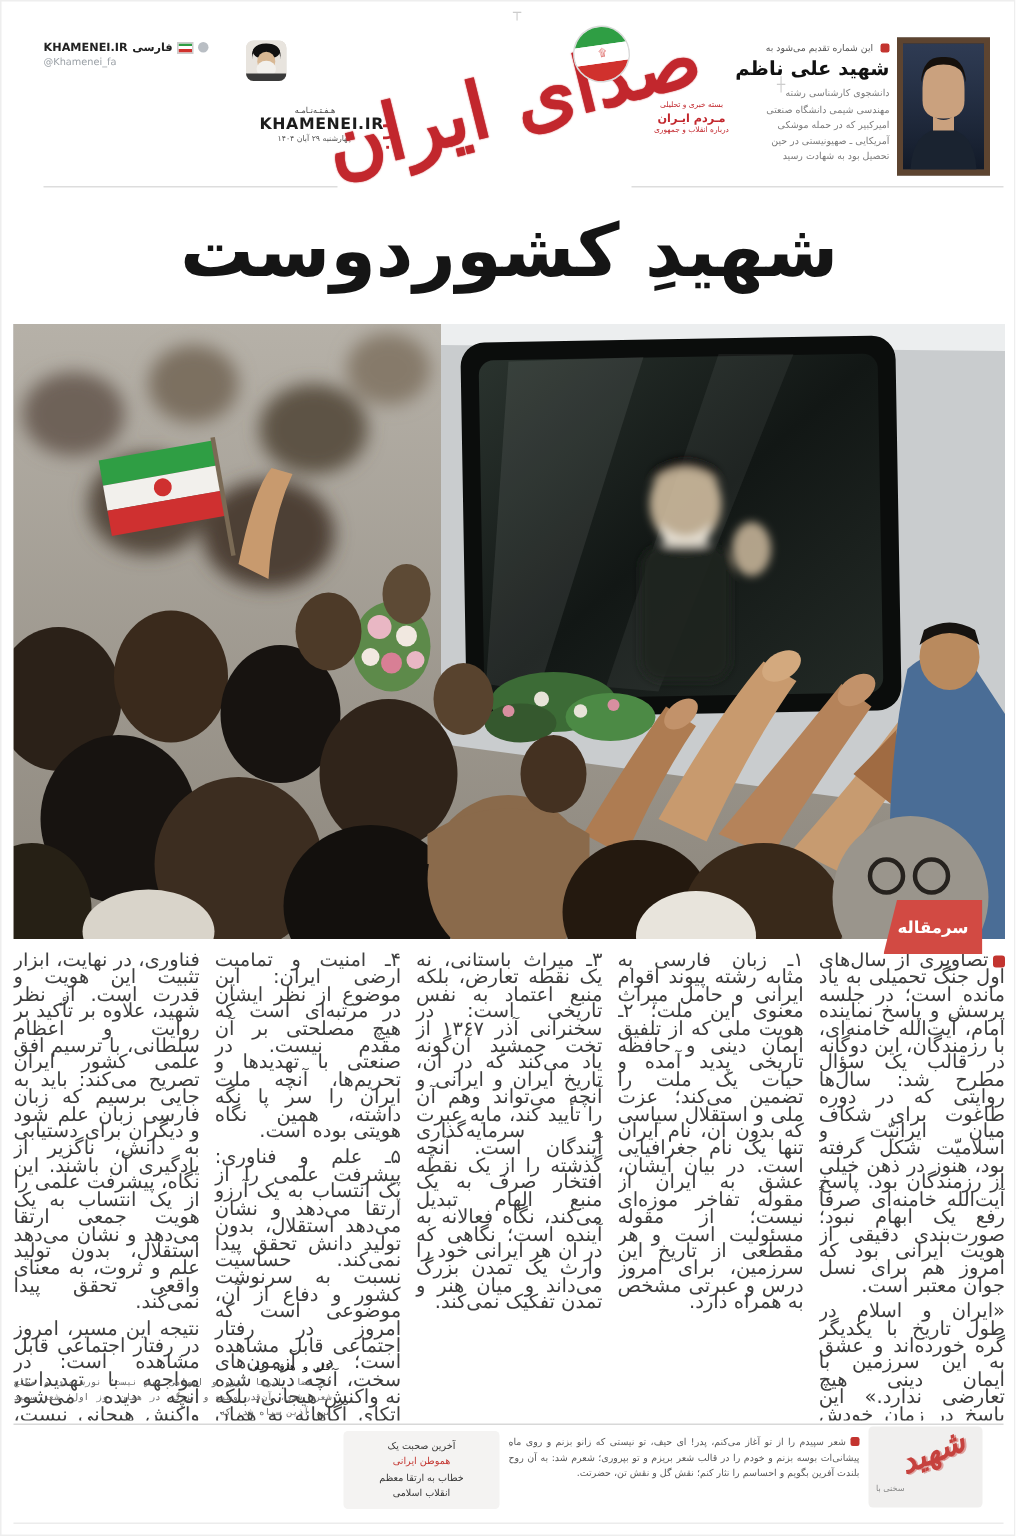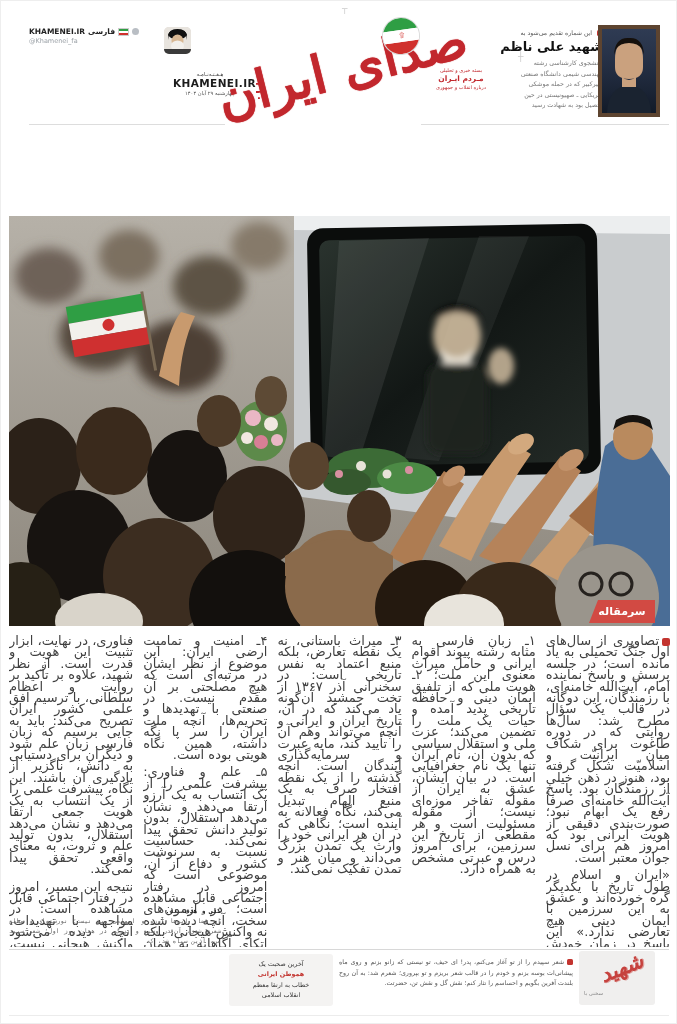--- a/index.html
+++ b/index.html
@@ -36,53 +36,53 @@
       border:1.5px solid #d9d9d9;overflow:hidden;background:#fff;transform:rotate(-8deg);}
   .flag-circle .g{height:33%;background:#2f9e44;} .flag-circle .w{height:34%;background:#fff;position:relative;}
   .flag-circle .r{height:33%;background:#d0312d;}
   .flag-emblem{position:absolute;left:50%;top:50%;width:7px;height:7px;transform:translate(-50%,-50%);
       color:#d0312d;font-size:7px;line-height:7px;}
   .masthead-sub{left:428px;top:66px;width:64px;text-align:center;color:#c2272d;}
   .masthead-sub .s1,.masthead-sub .s3{font-size:5px;white-space:nowrap;}
   .masthead-sub .s2{font-size:7.5px;font-weight:bold;white-space:nowrap;margin:1px 0;}
 
   
-  .dedication{left:480px;top:28px;width:122px;text-align:right;direction:rtl;}
+  .dedication{left:470px;top:28px;width:122px;text-align:right;direction:rtl;}
   .kicker{font-size:6.2px;color:#555;}
   .kicker .dot{display:inline-block;width:6px;height:6px;background:#c3342f;border-radius:1.5px;margin-left:3px;vertical-align:middle;}
   .martyr-name{font-size:13px;font-weight:bold;color:#111;margin:3px 0 4px;}
   .bio{font-size:6.3px;line-height:10.5px;color:#777;}
   .portrait{left:597px;top:24px;width:62px;height:92px;background:#49382a;
       border:4px solid #5d4430;box-shadow:inset 0 0 0 2px #8a6a4a;box-sizing:border-box;}
 
   
   .headline{left:0;top:138px;width:677px;text-align:center;font-size:49px;font-weight:900;
       color:#151515;letter-spacing:-1px;}
 
   
   .photo{left:8px;top:215px;width:661px;height:410px;overflow:hidden;background:#8f8a82;}
-  .edit-tag{left:588px;top:599px;width:66px;height:23px;background:#d24a43;color:#fff;
+  .edit-tag{left:588px;top:599px;width:66px;height:36px;background:#d24a43;color:#fff;
       font-size:11px;font-weight:bold;display:flex;align-items:center;justify-content:center;
       clip-path:polygon(9px 0,100% 0,100% 100%,0 100%);z-index:5;}
 
   
   .columns{left:8px;top:634px;width:661px;height:312px;display:flex;flex-direction:row;
       gap:10px;direction:rtl;overflow:hidden;}
   .col{flex:1;font-size:13px;line-height:11.4px;color:#3f3f3f;text-align:justify;overflow:hidden;}
   .col p{margin:0 0 6px;}
   .orn{display:inline-block;width:8px;height:8px;background:#c3342f;border-radius:2px;margin-left:3px;vertical-align:-1px;}
 
   
   .footer-left{left:8px;top:906px;width:212px;direction:rtl;font-family:Liberation Mono, monospace;}
   .footer-left .fl-head{font-size:6.6px;font-weight:bold;color:#222;text-align:right;margin-bottom:2px;}
   .footer-left .fl-body{font-size:6.2px;line-height:10px;color:#666;text-align:justify;}
   .footer-box{left:228px;top:953px;width:104px;height:52px;background:#f4f3f2;border-radius:3px;
       display:flex;flex-direction:column;align-items:center;justify-content:center;gap:1px;}
   .footer-box div{font-size:6.4px;line-height:9.5px;color:#333;}
-  .footer-box .red{color:#c3342f;font-weight:bold;}
+  .footer-box .red{color:#c3342f;font-weight:normal;}
   .footer-poem{left:338px;top:956px;width:234px;direction:rtl;font-size:6.3px;line-height:10.5px;
       color:#555;text-align:justify;}
   .orn-sm{display:inline-block;width:6px;height:6px;background:#c3342f;border-radius:1.5px;margin-left:3px;vertical-align:-0.5px;}
   .stamp-box{left:578px;top:950px;width:76px;height:54px;background:#f0efee;border-radius:3px;overflow:hidden;}
   .stamp-word{position:absolute;left:20px;top:4px;color:#c3342f;font-family:"DejaVu Serif",serif;
       font-weight:bold;font-style:italic;font-size:21px;transform:rotate(-22deg);opacity:.92;
       text-shadow:1px 1px 0 rgba(195,52,47,.45);}
   .stamp-caption{position:absolute;left:5px;bottom:9px;font-size:5.4px;color:#888;}
 </style>
 </head>
@@ -170,20 +170,21 @@
       <path d="M13 30 Q13 12 27 12 Q41 12 41 30 L41 38 Q41 50 27 50 Q13 50 13 38 Z" fill="#caa17e"></path>
       <path d="M12 26 Q13 8 27 9 Q41 8 42 26 L40 20 Q36 14 27 14 Q18 14 14 20 Z" fill="#15100c"></path>
       <path d="M5 84 Q6 58 27 56 Q48 58 49 84 Z" fill="#1a2330"></path>
       <path d="M20 48 Q27 54 34 48 L34 58 L20 58 Z" fill="#caa17e"></path>
     </svg>
   </div>
 
   <div class="hairline" style="left:28px;top:123px;width:196px;"></div>
   <div class="hairline" style="left:420px;top:123px;width:248px;"></div>
 
+  <div class="abs headline">شهیدِ کشوردوست</div>
 
   <div class="abs photo">
     <svg viewBox="0 0 661 410" width="661" height="410">
       <defs>
         <linearGradient id="sky" x1="0" y1="0" x2="0" y2="1">
           <stop offset="0" stop-color="#b6b1a8"></stop>
             <stop offset="1" stop-color="#8c867c"></stop>
         </linearGradient>
         <linearGradient id="glass" x1="0" y1="0" x2="1" y2="1">
           <stop offset="0" stop-color="#2a332e"></stop>

